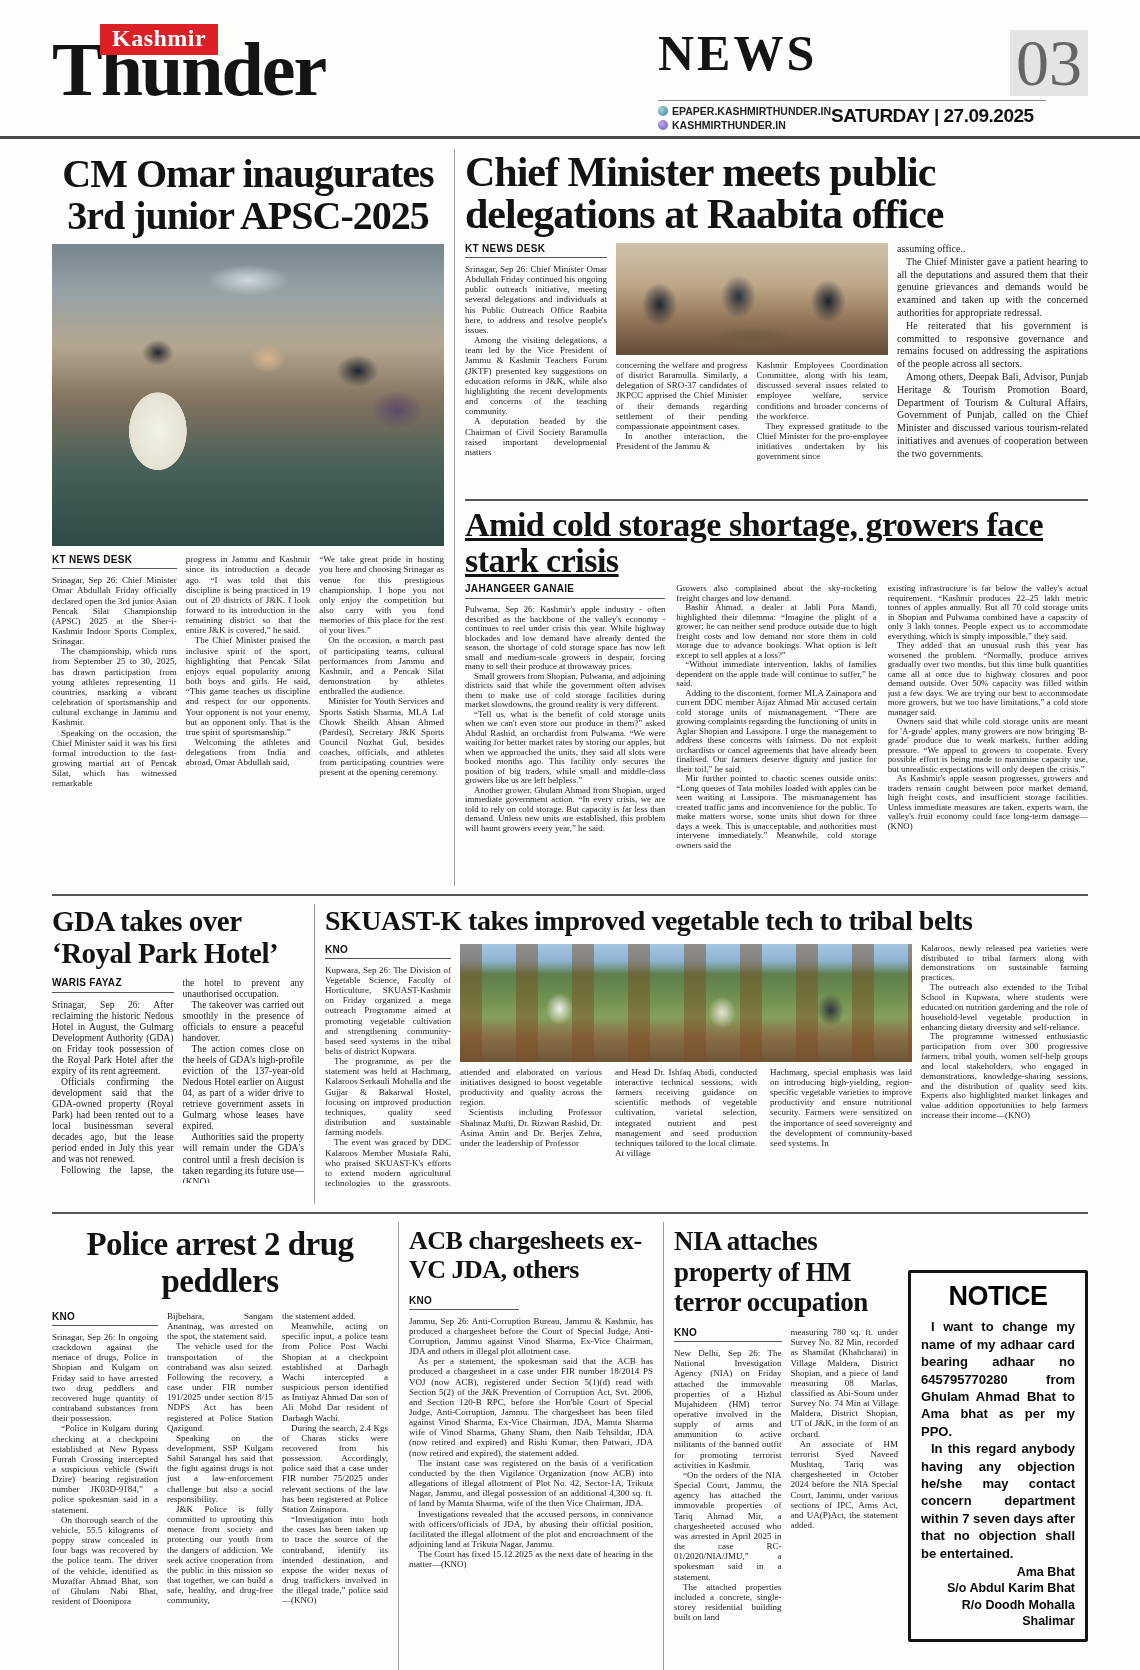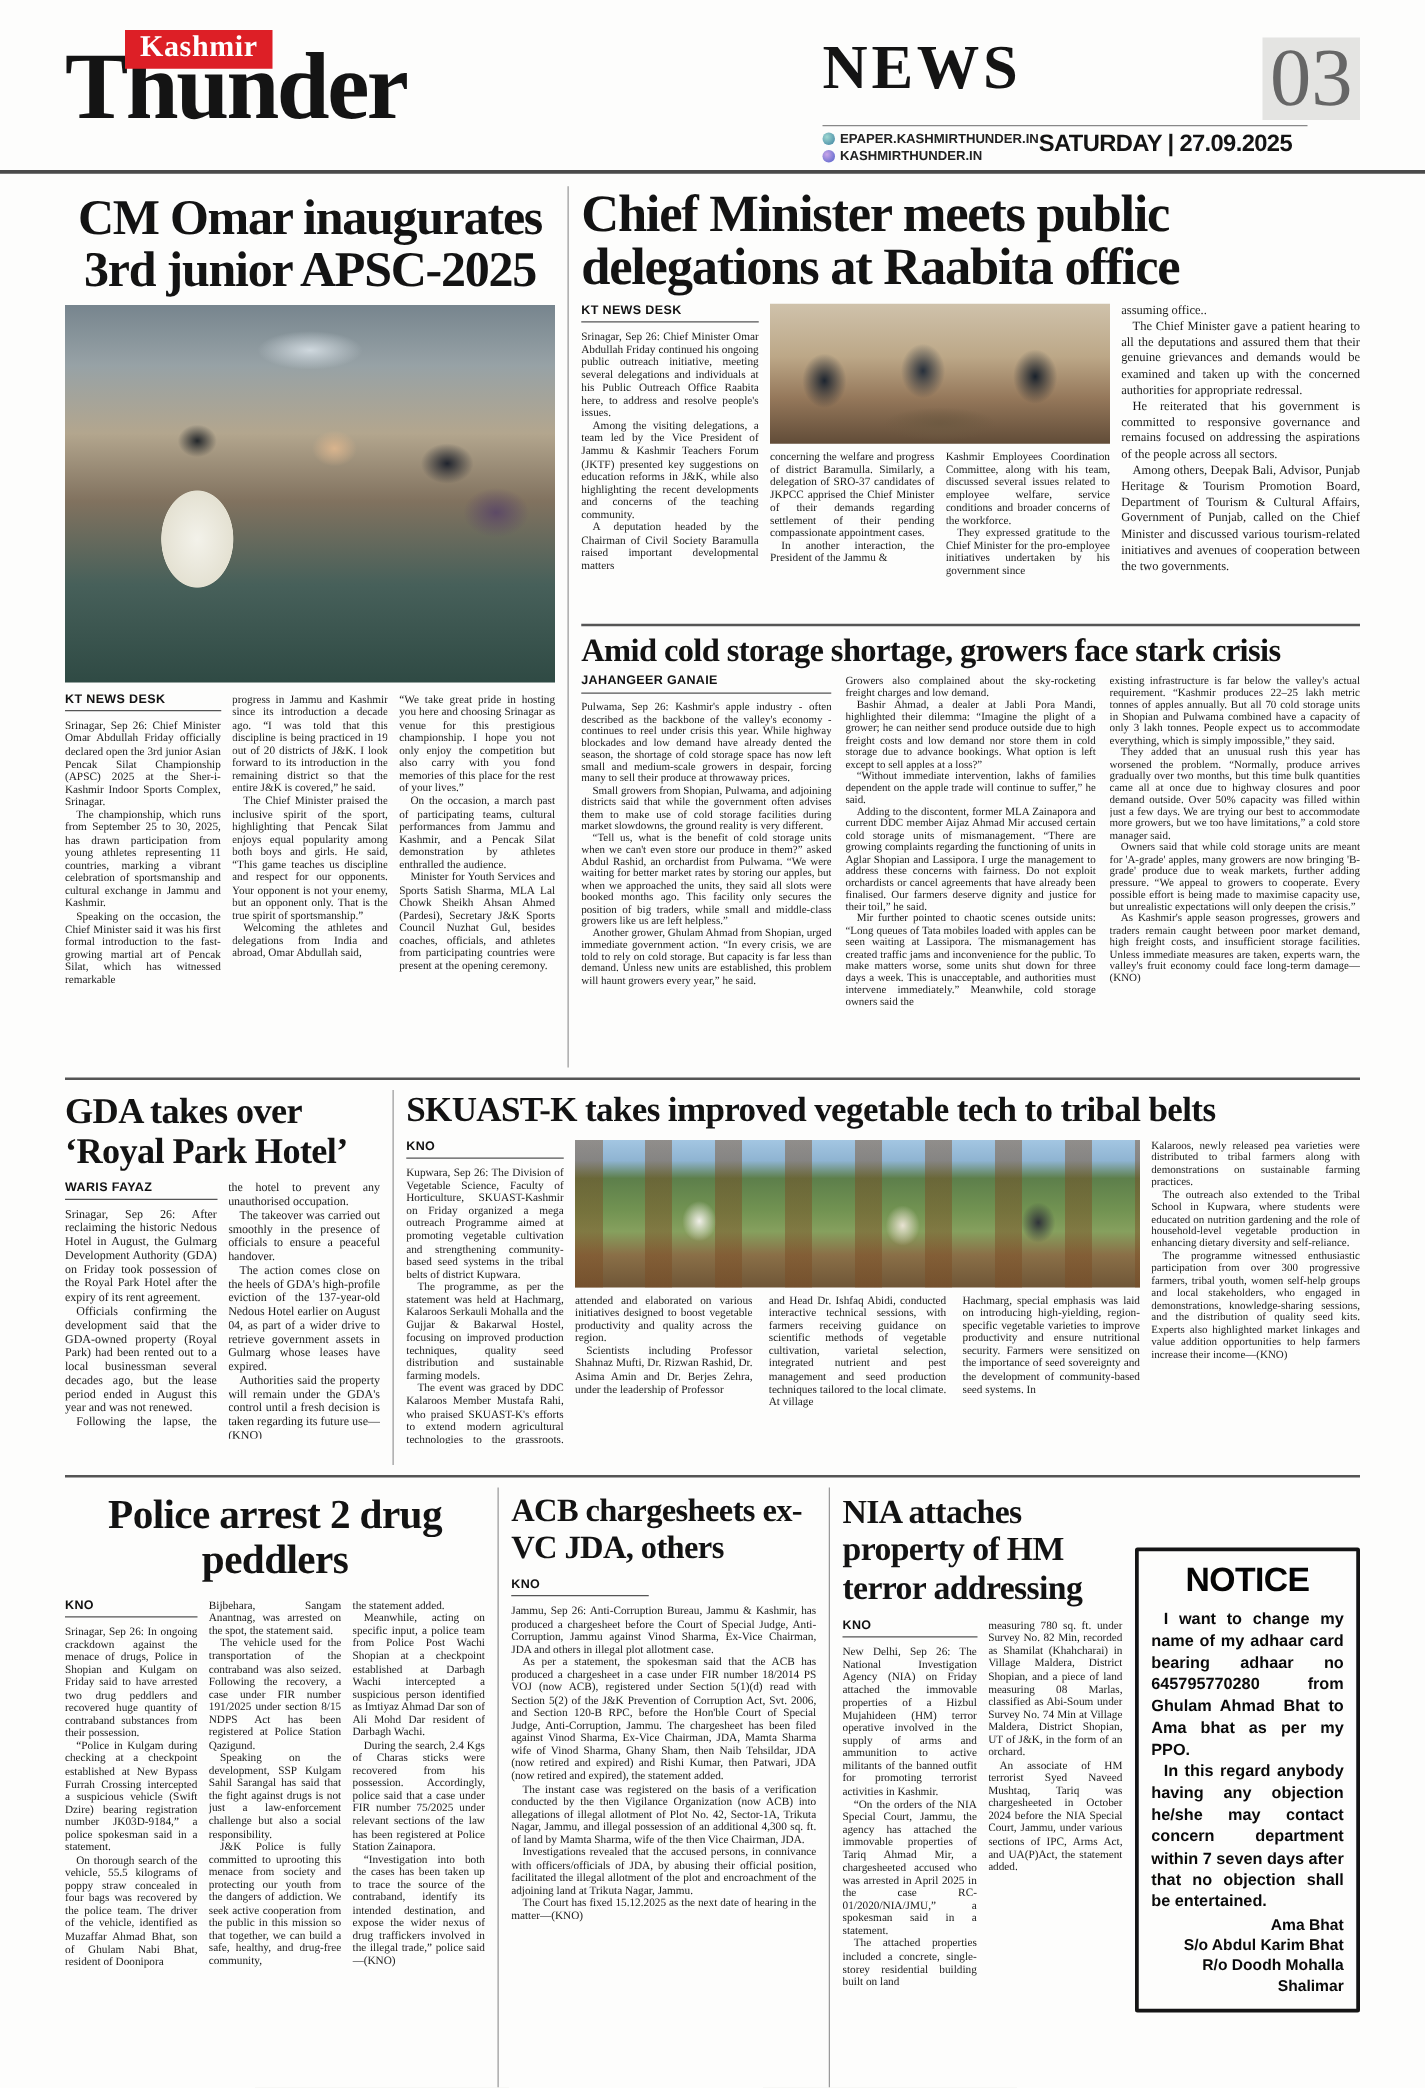--- a/index.html
+++ b/index.html
@@ -62,21 +62,21 @@
       radial-gradient(ellipse 26px 32px at 16% 55%, #1d2530 0%, rgba(0,0,0,0) 68%),
       radial-gradient(ellipse 26px 32px at 45% 48%, #27303c 0%, rgba(0,0,0,0) 68%),
       radial-gradient(ellipse 26px 32px at 78% 52%, #1a222c 0%, rgba(0,0,0,0) 68%),
       radial-gradient(ellipse 60px 18px at 50% 86%, #6e5a42 0%, rgba(0,0,0,0) 75%),
       linear-gradient(180deg,#cfc2ab 0%,#bca787 38%,#94775a 68%,#614c38 100%); }
   .rmid-cols { display:flex; gap:9px; height:133px; }
   .rmid-cols .col { flex:1; }
   .rcol4 { flex:1; font-size:10px; line-height:1.28; }
   .right-block .hrule-strong { margin:6px 0; }
 
-  .coldstorage h2 { font-size:26px; line-height:1.05; letter-spacing:-.5px; padding:0 0 6px; }
+  .coldstorage h2 { font-size:34px; line-height:1.05; letter-spacing:-.5px; padding:0 0 6px;text-decoration:underline; }
   .cs-cols { display:flex; gap:11px; height:302px; }
   .cs-cols .col { flex:1; font-size:8.8px; line-height:1.08; }
 
   
   .row2 { display:flex; gap:10px; height:300px; }
   .gda { width:252px; }
   .gda h2 { font-size:29px; line-height:1.08; letter-spacing:-.5px; padding:2px 0 8px; }
   .gda-cols { display:flex; gap:9px; height:206px; }
   .gda-cols .col { flex:1; font-size:9.6px; line-height:1.15; }
   .skuast { flex:1; }
@@ -248,21 +248,21 @@
 
     <section class="row2">
 
       <article class="gda">
         <h2>GDA takes over ‘Royal Park Hotel’</h2>
         <div class="gda-cols">
           <div class="col">
             <div class="byline">WARIS FAYAZ</div>
             <div class="body" style="height:178px;font-size:9.6px;line-height:1.15;">
                 <p>Srinagar, Sep 26: After reclaiming the historic Nedous Hotel in August, the Gulmarg Development Authority (GDA) on Friday took possession of the Royal Park Hotel after the expiry of its rent agreement.</p>
-                <p>Officials confirming the development said that the GDA-owned property (Royal Park) had been rented out to a local businessman several decades ago, but the lease period ended in August this year and was not renewed.</p>
+                <p>Officials confirming the development said that the GDA-owned property (Royal Park) had been rented out to a local businessman several decades ago, but the lease period ended in July this year and was not renewed.</p>
                 <p>Following the lapse, the authority moved to reclaim</p>
               </div>
           </div>
           <div class="col body">
               <p>the hotel to prevent any unauthorised occupation.</p>
               <p>The takeover was carried out smoothly in the presence of officials to ensure a peaceful handover.</p>
               <p>The action comes close on the heels of GDA's high-profile eviction of the 137-year-old Nedous Hotel earlier on August 04, as part of a wider drive to retrieve government assets in Gulmarg whose leases have expired.</p>
               <p>Authorities said the property will remain under the GDA's control until a fresh decision is taken regarding its future use—(KNO)</p>
             </div>
         </div>
@@ -345,21 +345,21 @@
             <p>As per a statement, the spokesman said that the ACB has produced a chargesheet in a case under FIR number 18/2014 PS VOJ (now ACB), registered under Section 5(1)(d) read with Section 5(2) of the J&amp;K Prevention of Corruption Act, Svt. 2006, and Section 120-B RPC, before the Hon'ble Court of Special Judge, Anti-Corruption, Jammu. The chargesheet has been filed against Vinod Sharma, Ex-Vice Chairman, JDA, Mamta Sharma wife of Vinod Sharma, Ghany Sham, then Naib Tehsildar, JDA (now retired and expired) and Rishi Kumar, then Patwari, JDA (now retired and expired), the statement added.</p>
             <p>The instant case was registered on the basis of a verification conducted by the then Vigilance Organization (now ACB) into allegations of illegal allotment of Plot No. 42, Sector-1A, Trikuta Nagar, Jammu, and illegal possession of an additional 4,300 sq. ft. of land by Mamta Sharma, wife of the then Vice Chairman, JDA.</p>
             <p>Investigations revealed that the accused persons, in connivance with officers/officials of JDA, by abusing their official position, facilitated the illegal allotment of the plot and encroachment of the adjoining land at Trikuta Nagar, Jammu.</p>
             <p>The Court has fixed 15.12.2025 as the next date of hearing in the matter—(KNO)</p>
           </div>
       </article>
 
       <div class="vrule"></div>
 
       <article class="nia">
-        <h2>NIA attaches property of HM terror addressing</h2>
+        <h2>NIA attaches property of HM terror occupation</h2>
         <div class="nia-cols">
           <div class="col">
             <div class="byline">KNO</div>
             <div class="body" style="height:332px;">
                 <p>New Delhi, Sep 26: The National Investigation Agency (NIA) on Friday attached the immovable properties of a Hizbul Mujahideen (HM) terror operative involved in the supply of arms and ammunition to active militants of the banned outfit for promoting terrorist activities in Kashmir.</p>
                 <p>“On the orders of the NIA Special Court, Jammu, the agency has attached the immovable properties of Tariq Ahmad Mir, a chargesheeted accused who was arrested in April 2025 in the case RC-01/2020/NIA/JMU,” a spokesman said in a statement.</p>
                 <p>The attached properties included a concrete, single-storey residential building built on land</p>
               </div>
           </div>
           <div class="col body">

